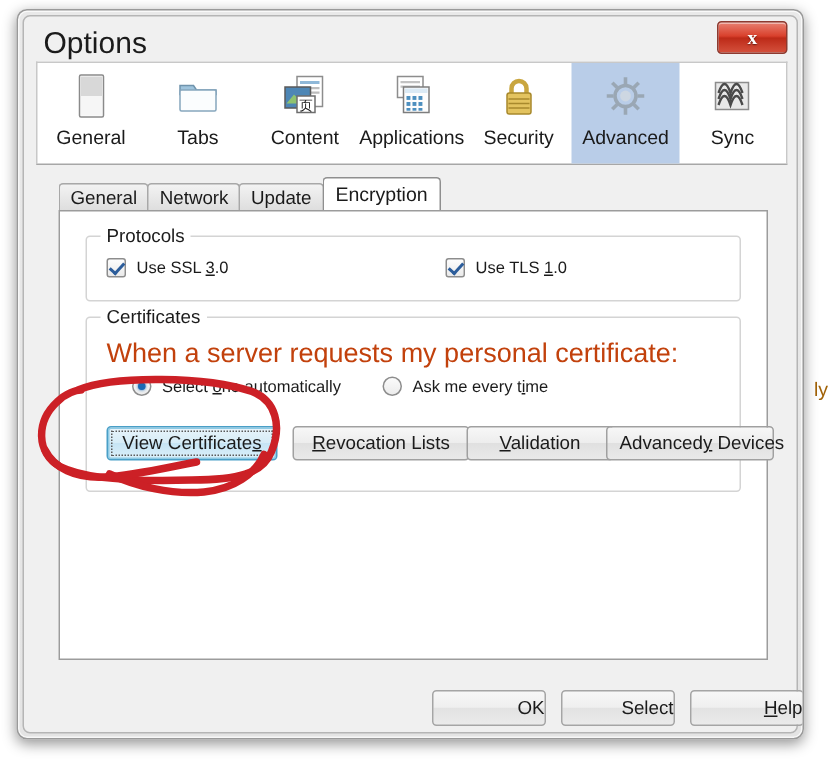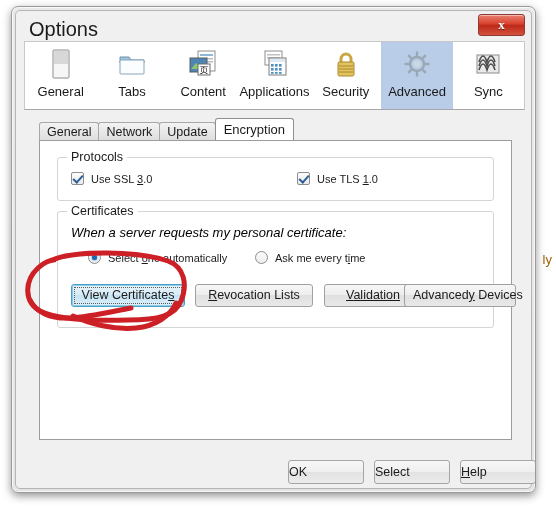--- a/index.html
+++ b/index.html
@@ -245,24 +245,23 @@
     left: 3px; top: 3px;
     width: 5px; height: 5px;
     border-radius: 50%;
     background: #1b6ab5;
     box-shadow: 0 0 2px #1b6ab5;
   }
   .acc { text-decoration: underline; }
 
   .static-text {
     position: absolute;
-    font-size: 13px;
-    color: #000000;
+    font-size: 18px;
+    color: #c2410c;
     white-space: nowrap;
-    font-style: italic;
   }
 
   
   .btn {
     position: absolute;
     height: 23px;
     line-height: 21px;
     text-align: center;
     font-size: 12.5px;
     color: #1b1b1b;
@@ -281,30 +280,30 @@
   }
   .btn.focused .btn-focus-ring {
     position: absolute;
     left: 2px; top: 2px; right: 2px; bottom: 2px;
     border: 1px dotted #5b5b5b;
     pointer-events: none;
   }
 
   #btn-view-certificates { left: 31px; top: 143px; width: 114px; }
   #btn-revocation-lists  { left: 155px; top: 143px; width: 118px; }
-  #btn-validation        { left: 284px; top: 143px; width: 98px; text-decoration: underline; }
+  #btn-validation        { left: 271px; top: 143px; width: 98px; }
   #btn-security-devices  { left: 364px; top: 143px; width: 112px; }
 
   
   .footer-btn {
     position: absolute;
     height: 24px;
     line-height: 22px;
     width: 76px;
-    text-align: left;
+    text-align: right;
     font-size: 12.5px;
     color: #1b1b1b;
     background: linear-gradient(to bottom, #f7f7f7 0%, #efefef 48%, #e2e2e2 50%, #ebebeb 100%);
     border: 1px solid #a5a5a5;
     border-radius: 3px;
     cursor: pointer;
     box-sizing: border-box;
   }
   #footer-ok     { left: 272px; top: 449px; }
   #footer-cancel { left: 358px; top: 449px; }

